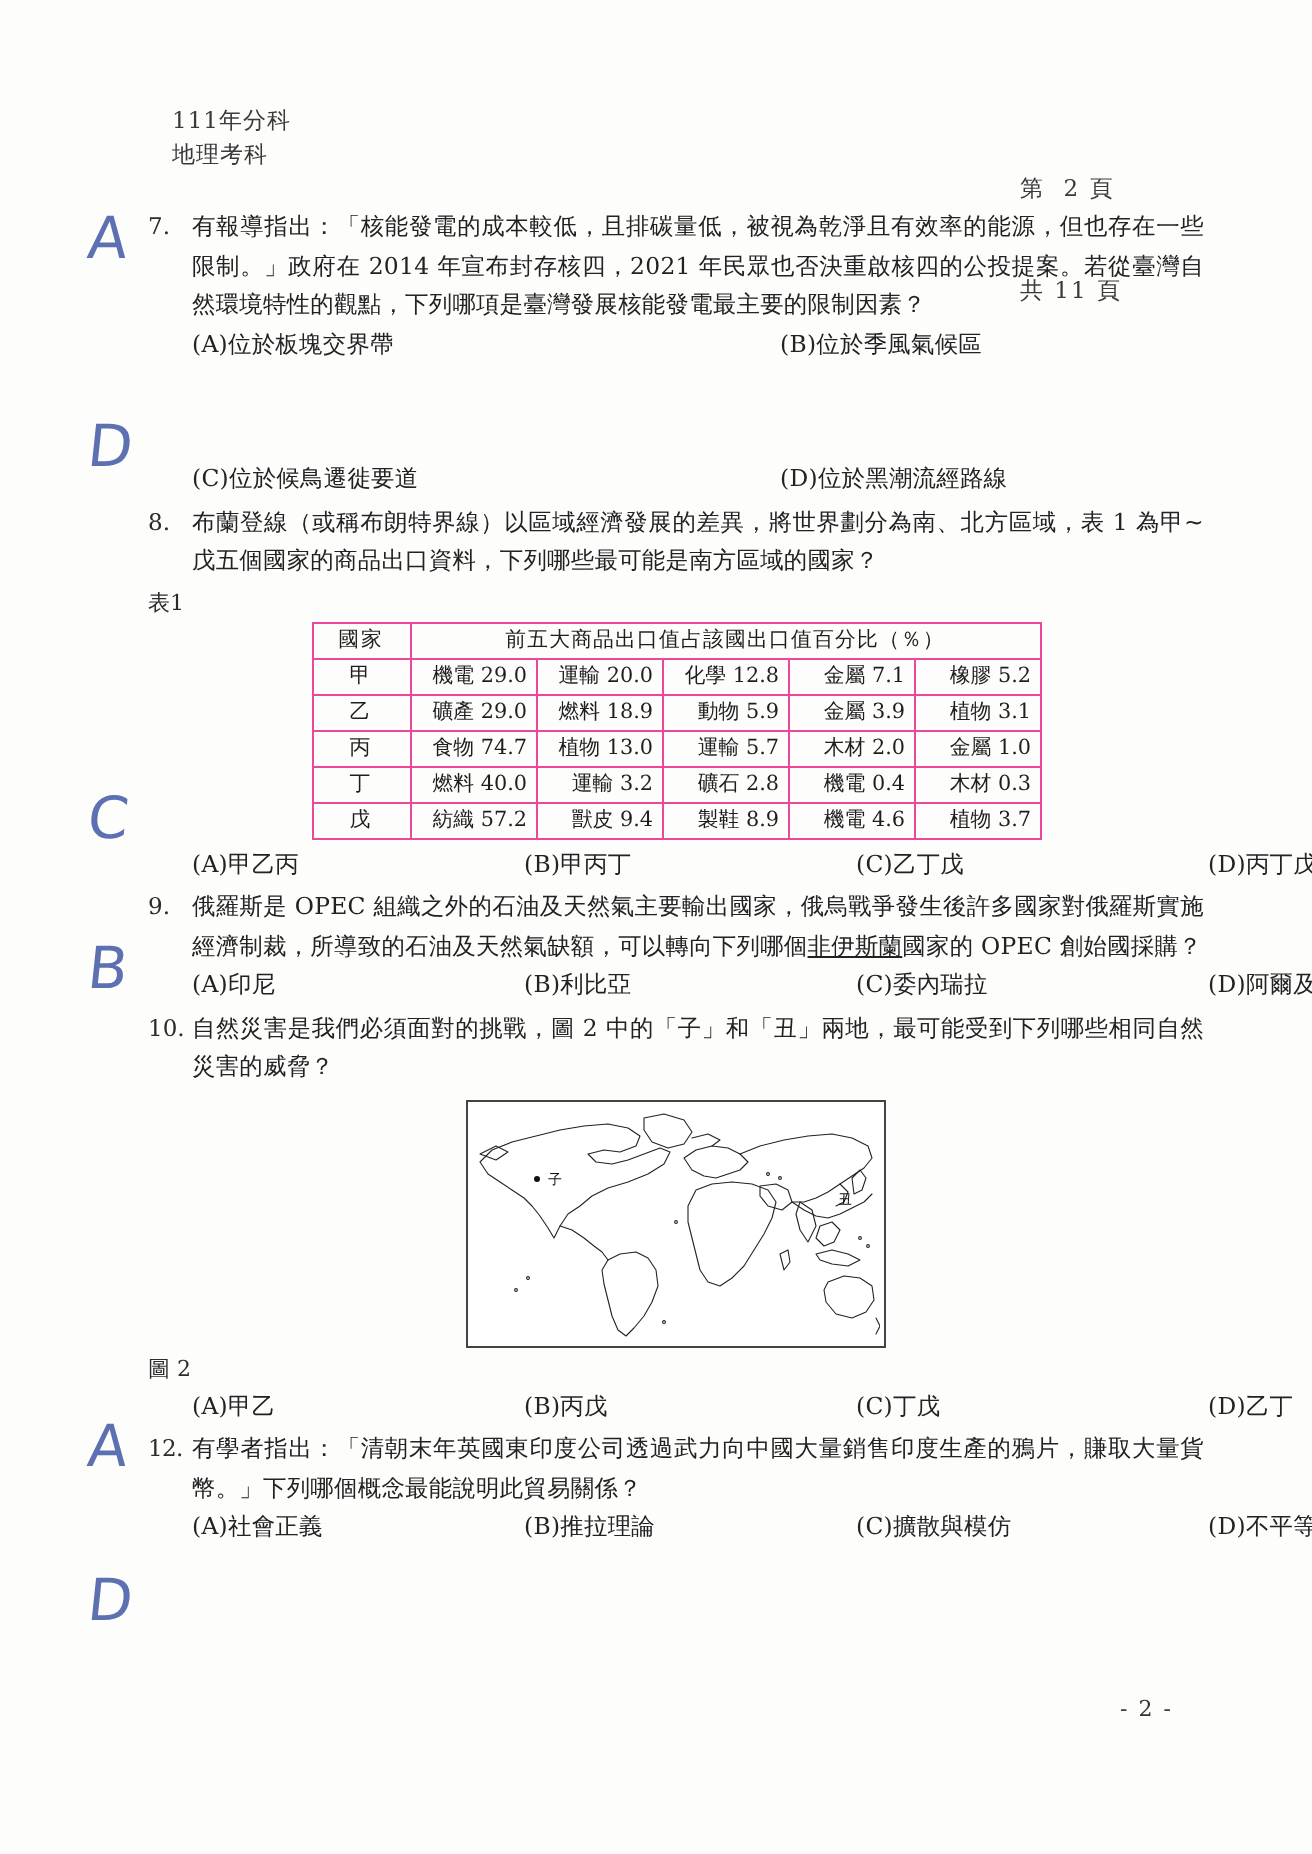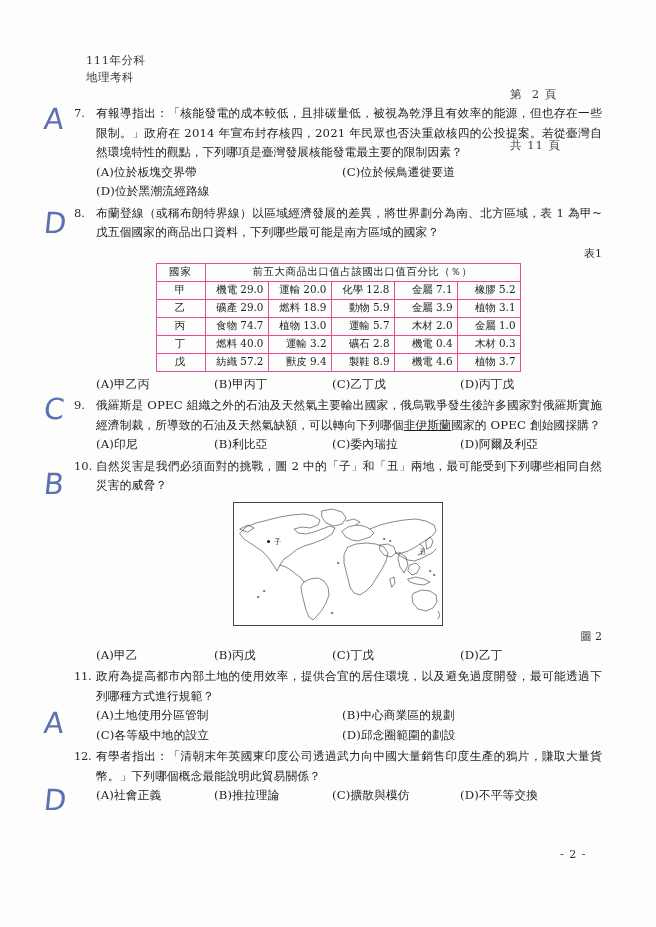--- a/index.html
+++ b/index.html
@@ -89,34 +89,35 @@
     text-underline-offset: 1px;
   }
 
   
   .opts {
     margin-left: 22px;
     font-size: 11.7px;
     line-height: 19.5px;
     color: #222;
     letter-spacing: 0.15px;
+    gap: 48px;
   }
   .opts.two {
     display: grid;
     grid-template-columns: 246px 1fr;
   }
   .opts.four {
     display: grid;
     grid-template-columns: 118px 118px 128px 1fr;
   }
   .opt { white-space: nowrap; }
 
   
   .fig-cap {
-    text-align: right;
+    text-align: left;
     font-size: 11px;
     line-height: 16px;
     margin: 3px 0 1px 0;
     color: #2b2b2b;
   }
   .tbl-wrap {
     display: flex;
     justify-content: center;
     margin-top: 0px;
   }
@@ -231,20 +232,21 @@
 
   <div class="content">
 
     <div class="q">
       <div class="q-head">
         <div class="q-num">7.</div>
         <div class="q-text">有報導指出：「核能發電的成本較低，且排碳量低，被視為乾淨且有效率的能源，但也存在一些限制。」政府在 2014 年宣布封存核四，2021 年民眾也否決重啟核四的公投提案。若從臺灣自然環境特性的觀點，下列哪項是臺灣發展核能發電最主要的限制因素？</div>
       </div>
       <div class="opts two">
         <div class="opt">(A)位於板塊交界帶</div>
+        <div class="opt">(B)位於季風氣候區</div>
         <div class="opt">(C)位於候鳥遷徙要道</div>
         <div class="opt">(D)位於黑潮流經路線</div>
       </div>
     </div>
 
     <div class="q">
       <div class="q-head">
         <div class="q-num">8.</div>
         <div class="q-text">布蘭登線（或稱布朗特界線）以區域經濟發展的差異，將世界劃分為南、北方區域，表 1 為甲~戊五個國家的商品出口資料，下列哪些最可能是南方區域的國家？</div>
       </div>
@@ -388,32 +390,20 @@
 
 
       <div class="opts four">
         <div class="opt">(A)甲乙</div>
         <div class="opt">(B)丙戊</div>
         <div class="opt">(C)丁戊</div>
         <div class="opt">(D)乙丁</div>
       </div>
     </div>
 
-    <div class="q">
-      <div class="q-head">
-        <div class="q-num wide">11.</div>
-        <div class="q-text">政府為提高都市內部土地的使用效率，提供合宜的居住環境，以及避免過度開發，最可能透過下列哪種方式進行規範？</div>
-      </div>
-      <div class="opts two">
-        <div class="opt">(A)土地使用分區管制</div>
-        <div class="opt">(B)中心商業區的規劃</div>
-        <div class="opt">(C)各等級中地的設立</div>
-        <div class="opt">(D)邱念圈範圍的劃設</div>
-      </div>
-    </div>
 
     <div class="q">
       <div class="q-head">
         <div class="q-num wide">12.</div>
         <div class="q-text">有學者指出：「清朝末年英國東印度公司透過武力向中國大量銷售印度生產的鴉片，賺取大量貨幣。」下列哪個概念最能說明此貿易關係？</div>
       </div>
       <div class="opts four">
         <div class="opt">(A)社會正義</div>
         <div class="opt">(B)推拉理論</div>
         <div class="opt">(C)擴散與模仿</div>

